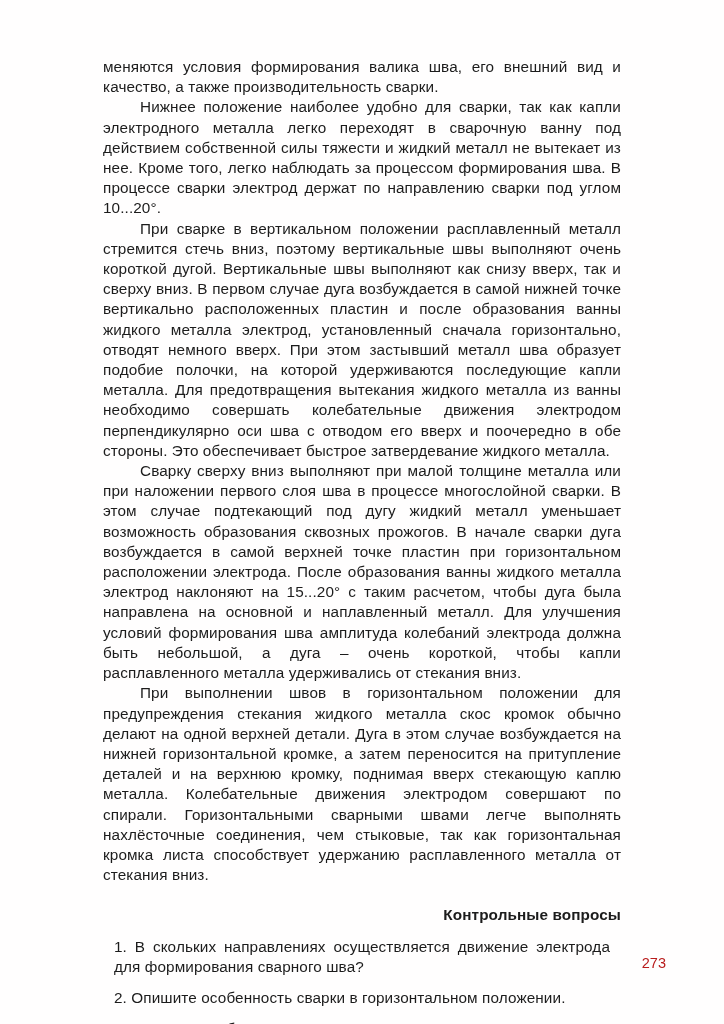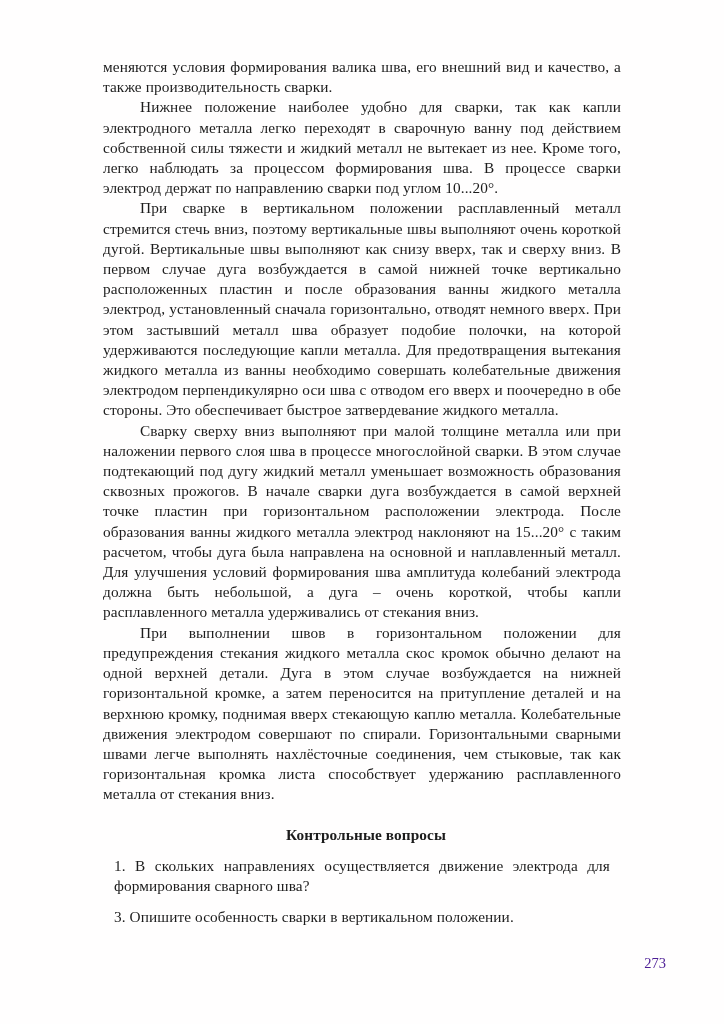--- a/index.html
+++ b/index.html
@@ -6,21 +6,21 @@
     margin: 0;
     padding: 0;
     background: #ffffff;
   }
   .page {
     position: relative;
     width: 724px;
     height: 1024px;
     background: #fffefe;
     overflow: hidden;
-    font-family: Liberation Serif, serif;
+    font-family: Liberation Sans, sans-serif;
     color: #1c1c1c;
   }
   .content {
     position: absolute;
     left: 103px;
     top: 57px;
     width: 518px;
     font-size: 15.3px;
     line-height: 20.2px;
     text-align: justify;
@@ -29,47 +29,48 @@
   .para {
     margin: 0;
     text-indent: 37px;
   }
   .para.no-indent {
     text-indent: 0;
   }
   .heading {
     margin: 20px 0 0 8px;
     font-weight: bold;
-    text-align: center;
+    text-align: right;
   }
   .question {
     margin: 11px;
     text-align: justify;
   }
   .page-number {
     position: absolute;
     right: 58px;
     top: 955px;
     font-size: 14.5px;
-    color: #4c1d95;
+    color: #b91c1c;
   }
 </style>
 </head>
 <body>
 
 <div class="page">
   <div class="content">
     <p class="para no-indent">меняются условия формирования валика шва, его внешний вид и качество, а также производительность сварки.</p>
     <p class="para">Нижнее положение наиболее удобно для сварки, так как капли электродного металла легко переходят в сварочную ванну под действием собственной силы тяжести и жидкий металл не вытекает из нее. Кроме того, легко наблюдать за процессом формирования шва. В процессе сварки электрод держат по направлению сварки под углом 10...20°.</p>
     <p class="para">При сварке в вертикальном положении расплавленный металл стремится стечь вниз, поэтому вертикальные швы выполняют очень короткой дугой. Вертикальные швы выполняют как снизу вверх, так и сверху вниз. В первом случае дуга возбуждается в самой нижней точке вертикально расположенных пластин и после образования ванны жидкого металла электрод, установленный сначала горизонтально, отводят немного вверх. При этом застывший металл шва образует подобие полочки, на которой удерживаются последующие капли металла. Для предотвращения вытекания жидкого металла из ванны необходимо совершать колебательные движения электродом перпендикулярно оси шва с отводом его вверх и поочередно в обе стороны. Это обеспечивает быстрое затвердевание жидкого металла.</p>
     <p class="para">Сварку сверху вниз выполняют при малой толщине металла или при наложении первого слоя шва в процессе многослойной сварки. В этом случае подтекающий под дугу жидкий металл уменьшает возможность образования сквозных прожогов. В начале сварки дуга возбуждается в самой верхней точке пластин при горизонтальном расположении электрода. После образования ванны жидкого металла электрод наклоняют на 15...20° с таким расчетом, чтобы дуга была направлена на основной и наплавленный металл. Для улучшения условий формирования шва амплитуда колебаний электрода должна быть небольшой, а дуга – очень короткой, чтобы капли расплавленного металла удерживались от стекания вниз.</p>
     <p class="para">При выполнении швов в горизонтальном положении для предупреждения стекания жидкого металла скос кромок обычно делают на одной верхней детали. Дуга в этом случае возбуждается на нижней горизонтальной кромке, а затем переносится на притупление деталей и на верхнюю кромку, поднимая вверх стекающую каплю металла. Колебательные движения электродом совершают по спирали. Горизонтальными сварными швами легче выполнять нахлёсточные соединения, чем стыковые, так как горизонтальная кромка листа способствует удержанию расплавленного металла от стекания вниз.</p>
 
     <p class="heading">Контрольные вопросы</p>
 
     <div>
       <p class="question">1. В скольких направлениях осуществляется движение электрода для формирования сварного шва?</p>
+      <p class="question">2. Опишите особенность сварки в горизонтальном положении.</p>
       <p class="question">3. Опишите особенность сварки в вертикальном положении.</p>
     </div>
   </div>
 
   <div class="page-number">273</div>
 </div>
 
 </body></html>

